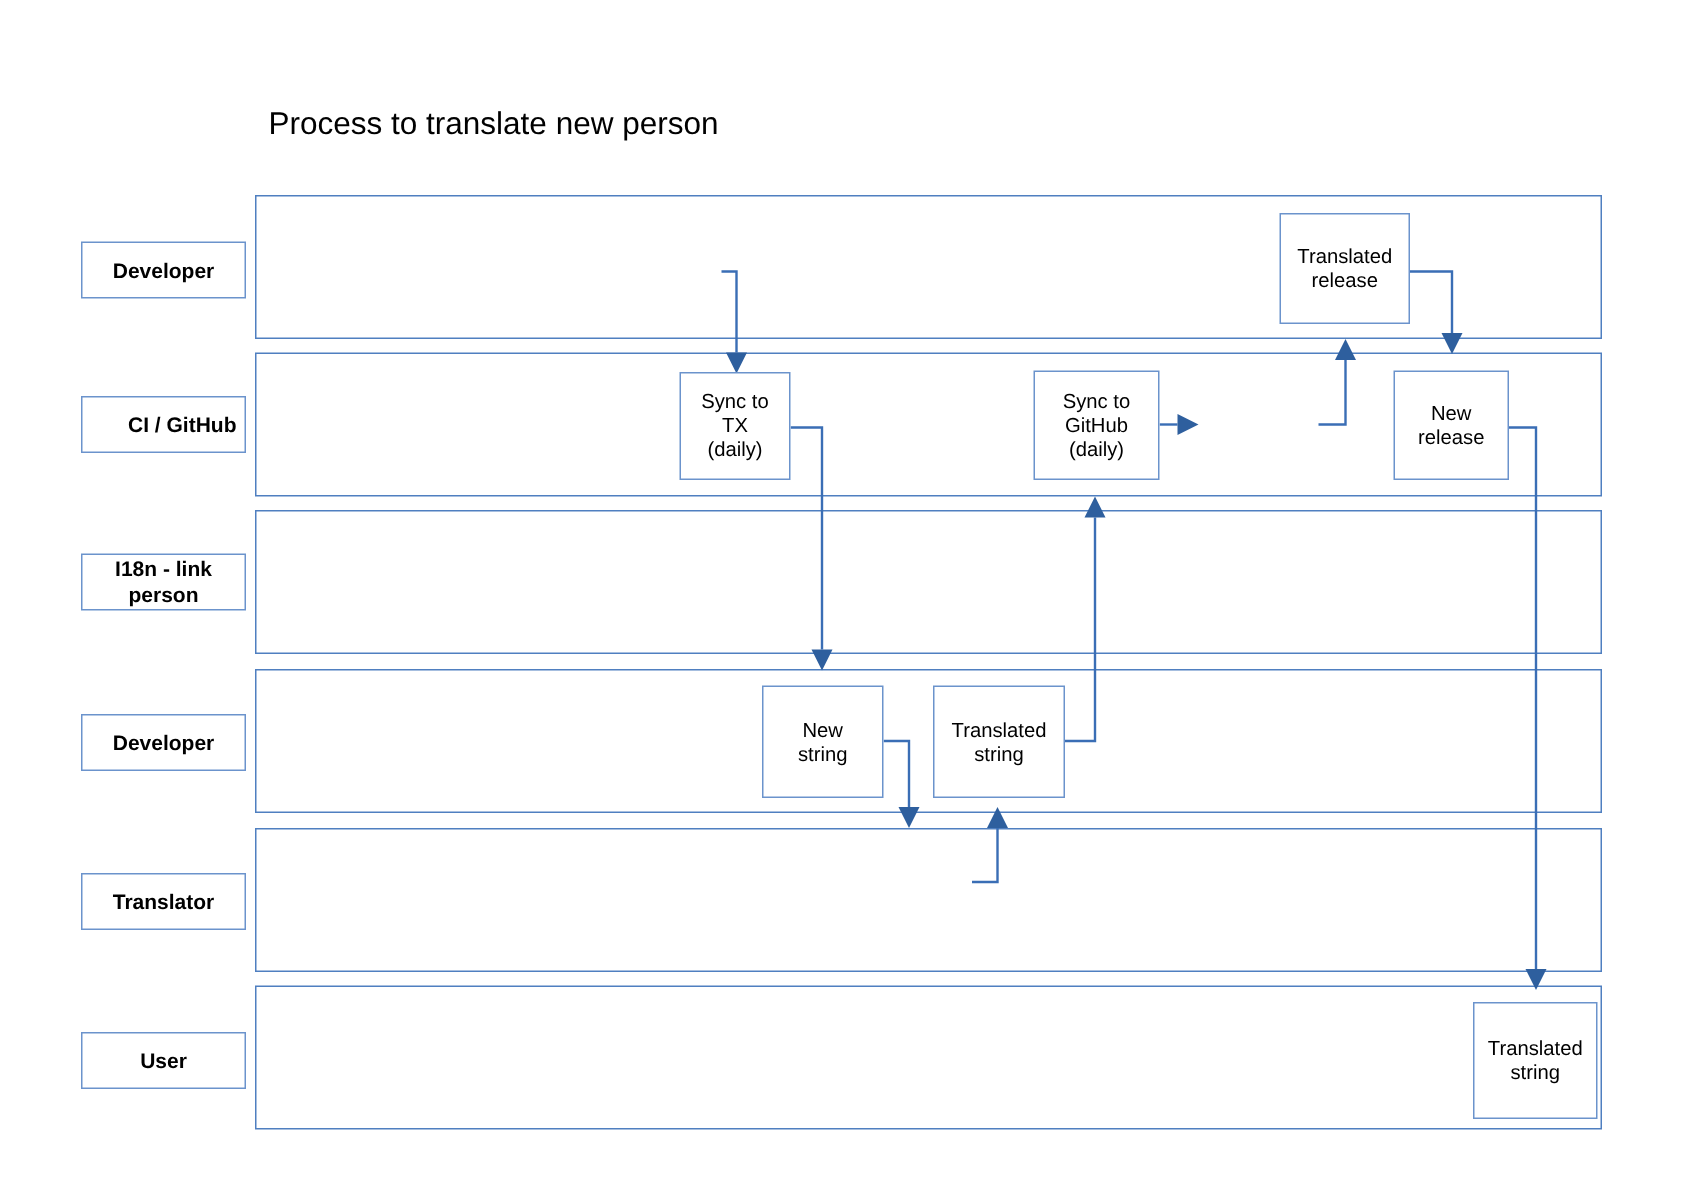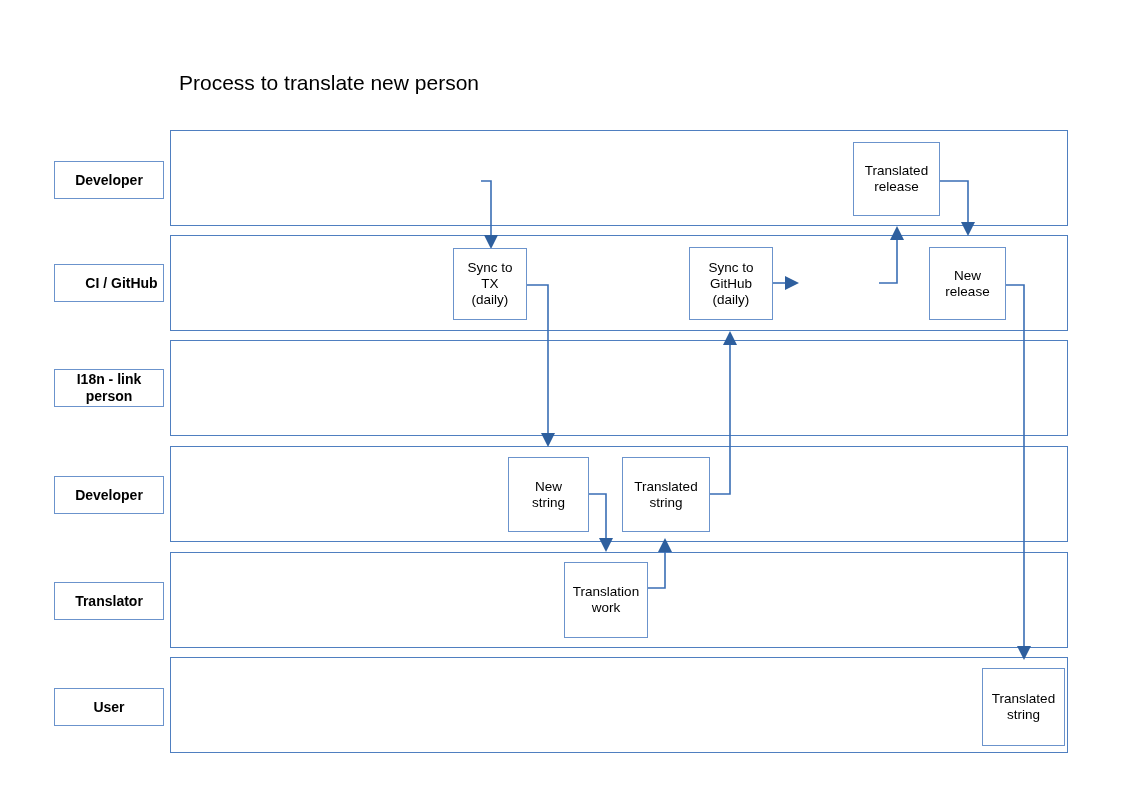--- a/index.html
+++ b/index.html
@@ -168,19 +168,17 @@
 
   <div class="node" style="left:929px; top:247px; width:77px; height:73px;">New
 release</div>
 
   <div class="node" style="left:508px; top:457px; width:81px; height:75px;">New
 string</div>
 
   <div class="node" style="left:622px; top:457px; width:88px; height:75px;">Translated
 string</div>
 
-  <div class="node" style="left:564px; top:562px; width:84px; height:76px;">Translation
-work</div>
 
   <div class="node" style="left:982px; top:668px; width:83px; height:78px;">Translated
 string</div>
 
 </div>
 
 </body></html>

